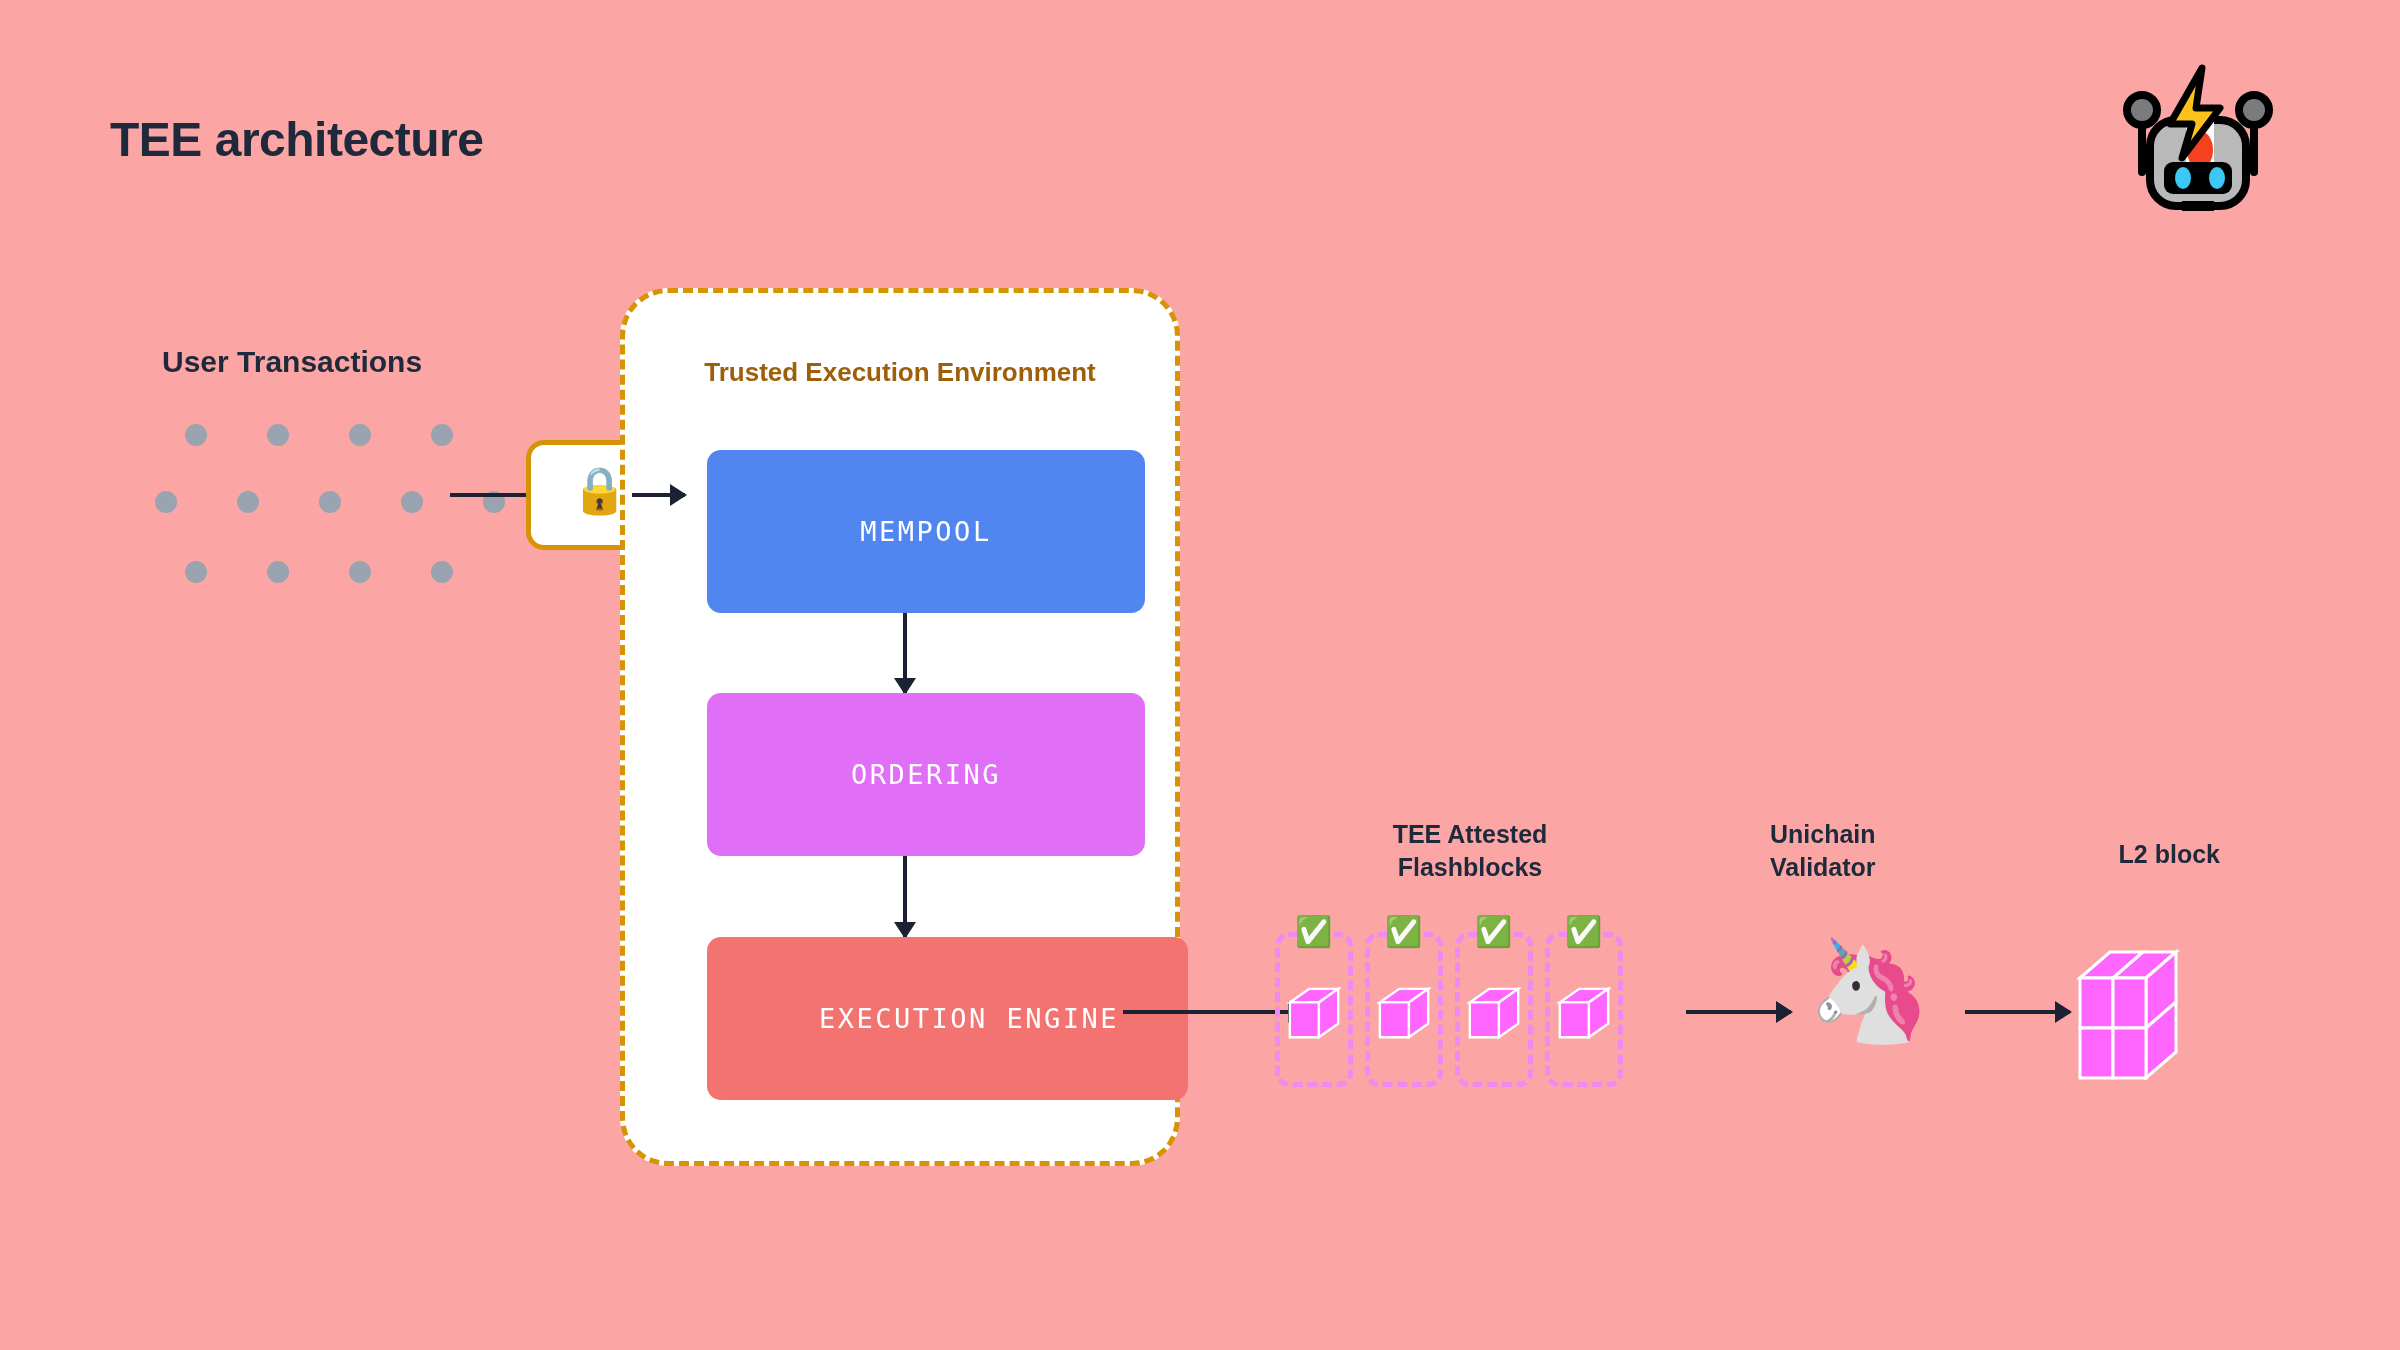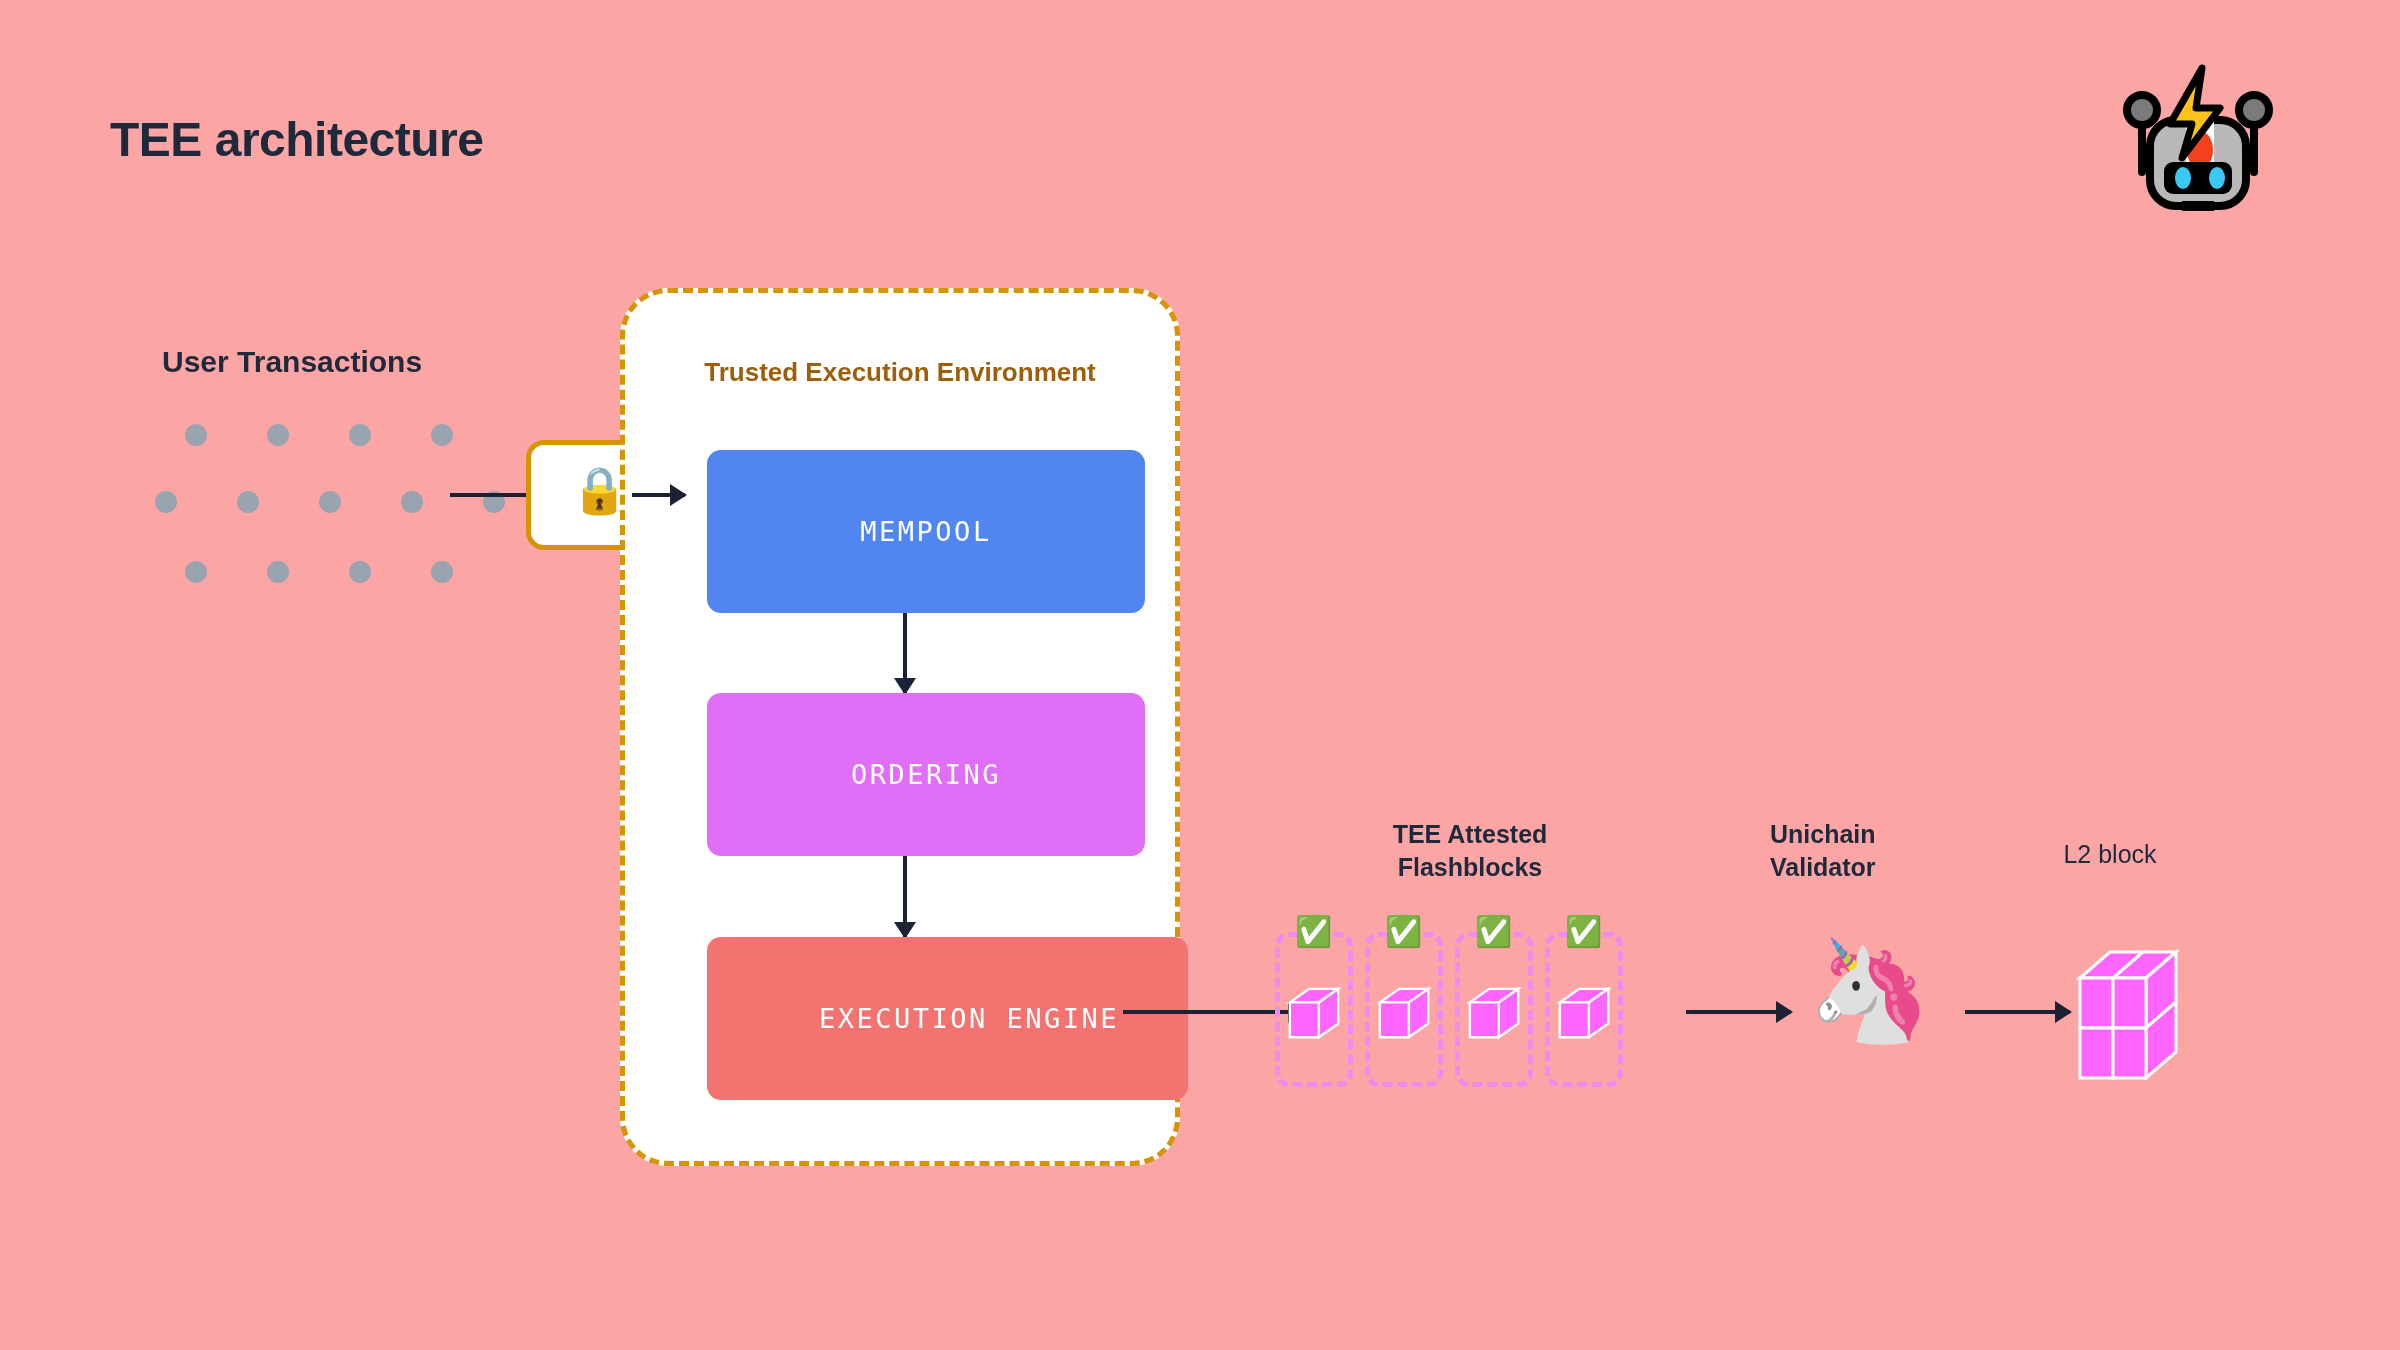--- a/index.html
+++ b/index.html
@@ -256,23 +256,23 @@
     font-size: 100px;
     line-height: 1;
   }
 
   
   #l2-label {
     position: absolute;
     left: 2000px;
     top: 840px;
     width: 220px;
-    text-align: center;
+    text-align: right;
     font-size: 25px;
-    font-weight: normal;
+    font-weight: bold;
     color: #1e293b;
     white-space: nowrap;
   }
   #l2-cube {
     position: absolute;
     left: 2072px;
     top: 940px;
     width: 135px;
     height: 140px;
   }

